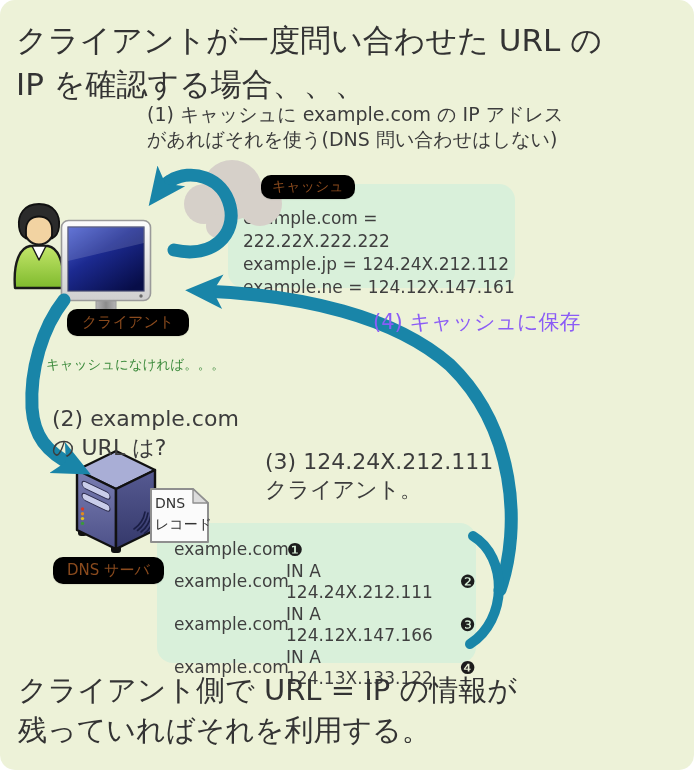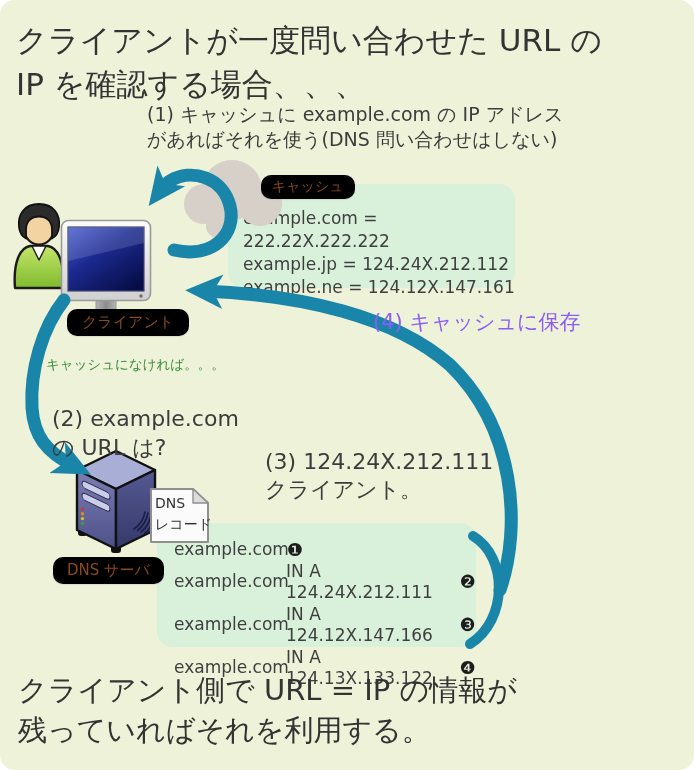--- a/index.html
+++ b/index.html
@@ -28,21 +28,21 @@
     background:#000000; color:#8a4a1d; border-radius:10px;
     white-space:nowrap; box-shadow:0 1px 1px rgba(0,0,0,0.08);
   }
   .cache-tag { left:261px; top:175px; padding:3px 11px; font-size:14px; }
   .client-tag { left:67px; top:309px; padding:4px 15px; font-size:15px; }
   .dns-tag { left:53px; top:557px; padding:4px 14px; font-size:15px; }
 
   .greenbox { background:#d9f0da; border-radius:16px; color:#3f3f3f; }
   .cache-box { left:228px; top:184px; width:287px; height:104px; padding:23px 0 0 15px;
                font-size:17px; line-height:23px; }
-  .records-box { left:157px; top:523px; width:319px; height:124px; padding:16px 0 0 17px;
+  .records-box { left:157px; top:523px; width:319px; height:140px; padding:16px 0 0 17px;
                font-size:17px; line-height:21.5px; }
   .rec-row { display:flex; align-items:center; }
   .rec-host { width:112px; }
   .rec-badge { font-size:18px; color:#1c1c1c; margin-left:1px; }
 
   .dns-note-text { left:155px; top:493px; font-size:14px; line-height:21px; color:#333; }
 </style>
 </head>
 <body>
 

